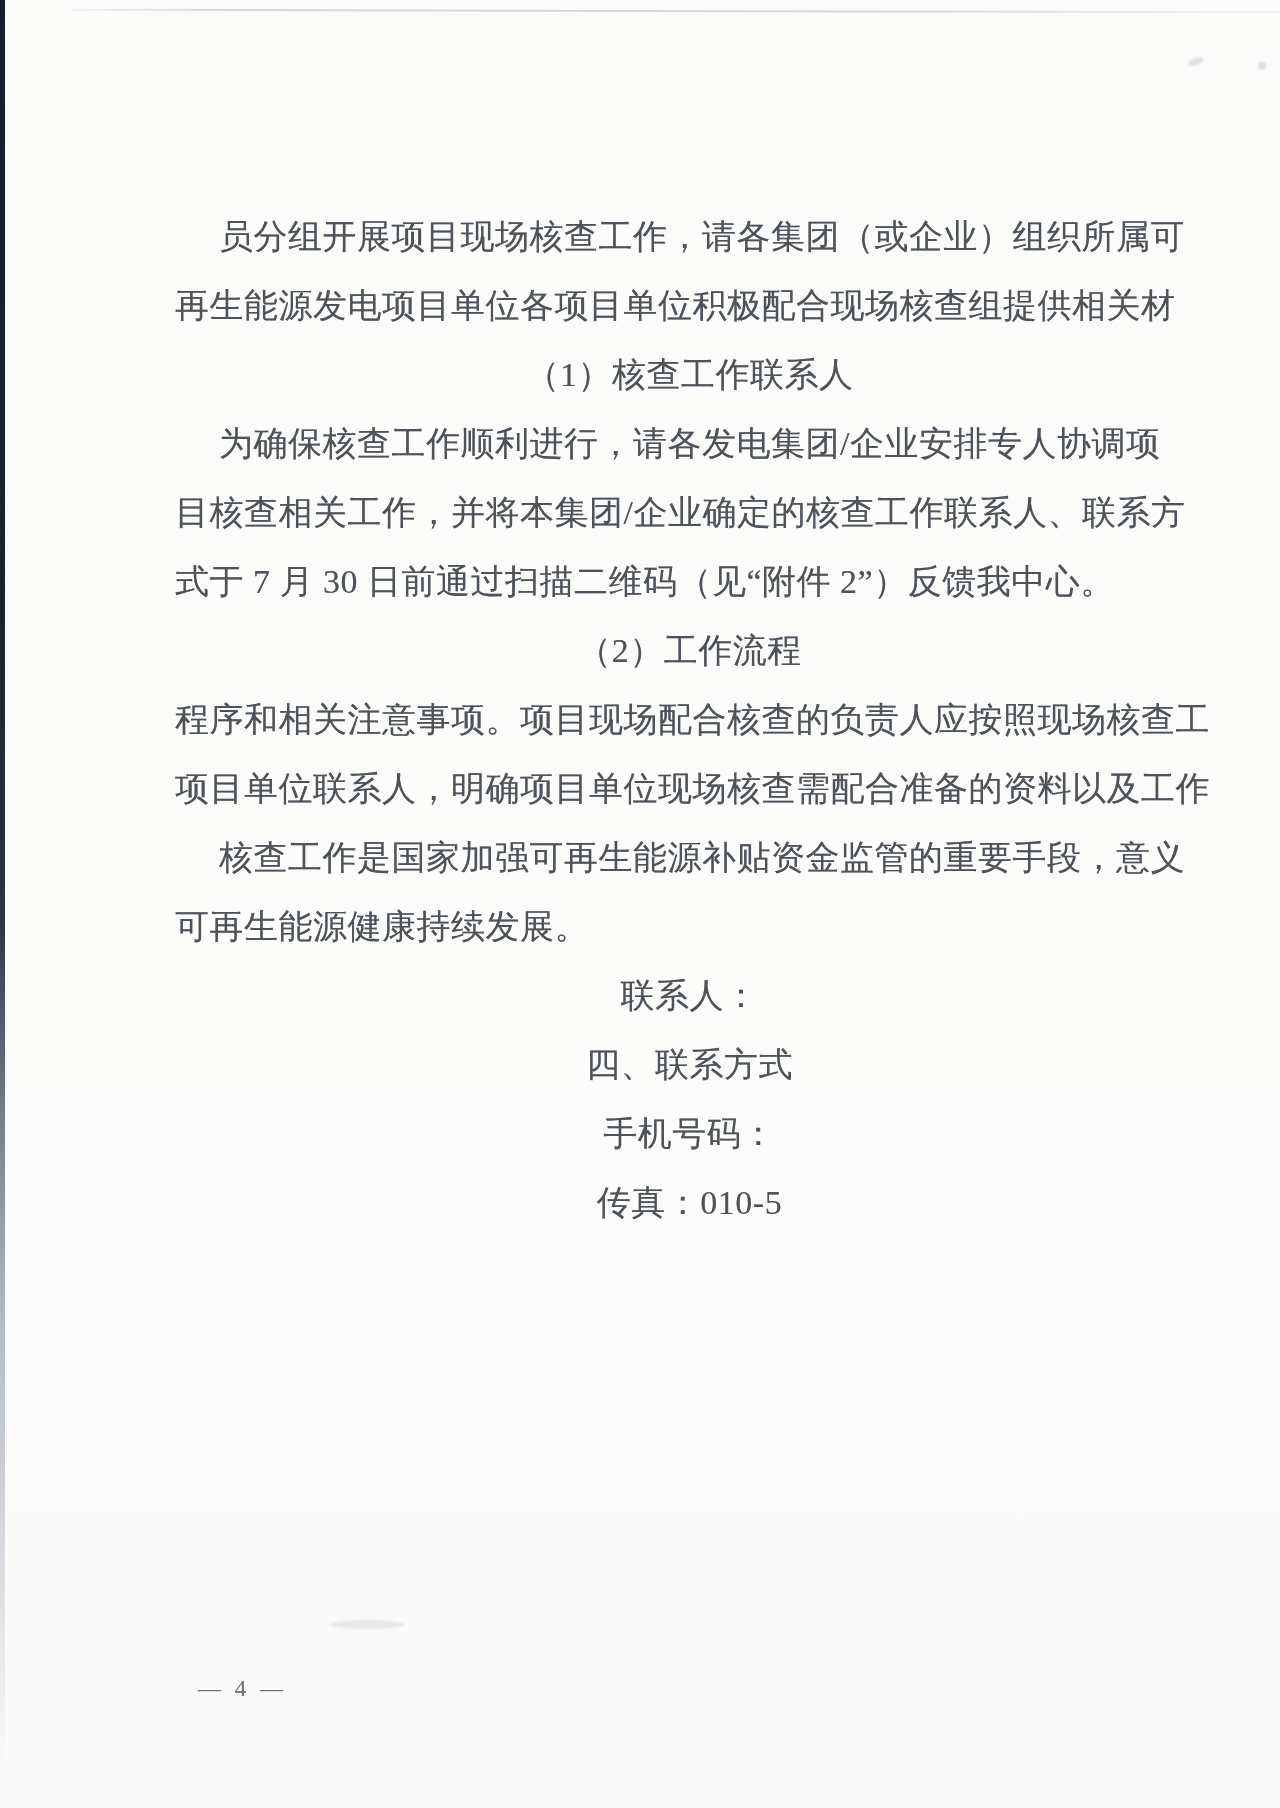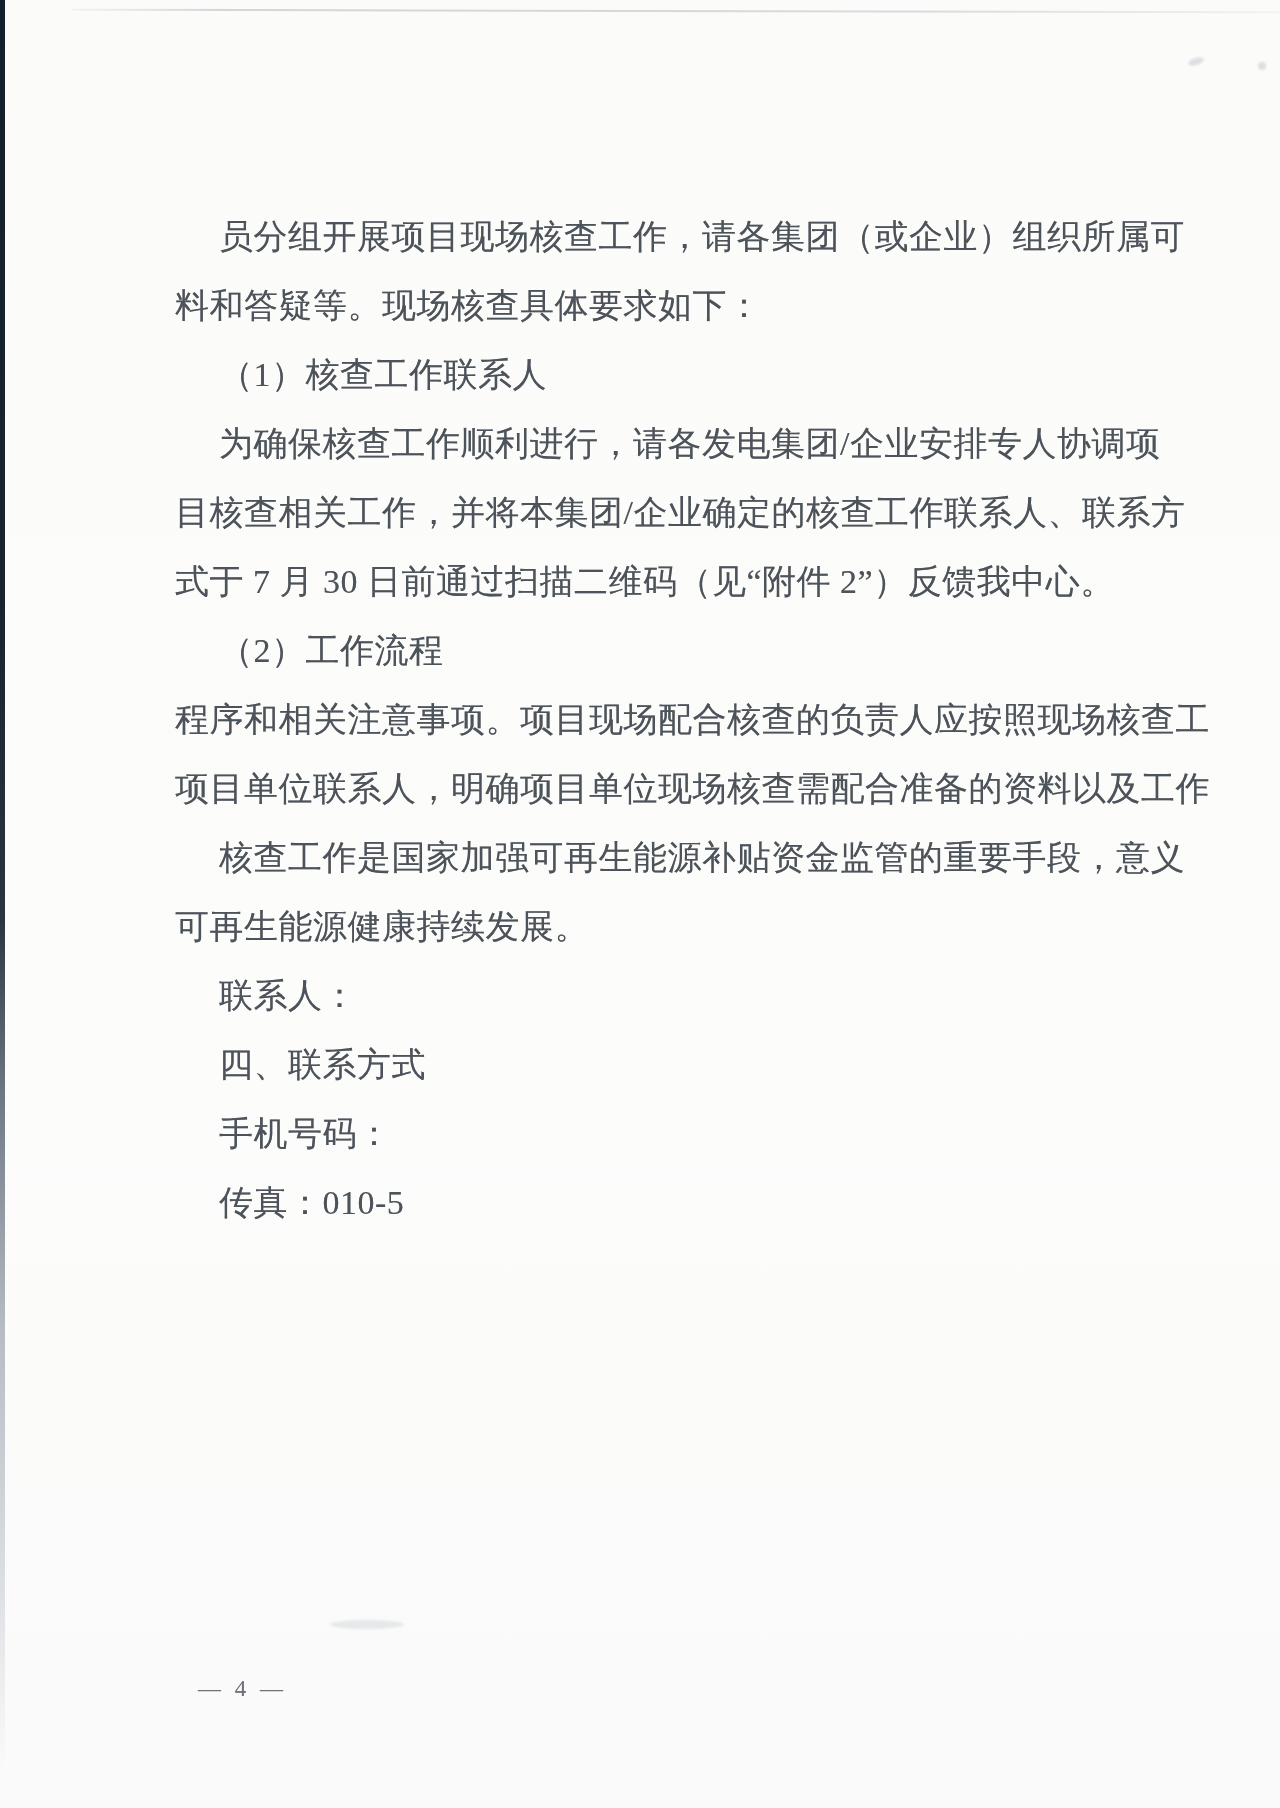--- a/index.html
+++ b/index.html
@@ -45,20 +45,21 @@
     letter-spacing: 0.5px;
     text-shadow: 0 0 0.5px rgba(95,100,106,0.55);
   }
   .line {
     height: 69px;
     line-height: 69px;
     white-space: nowrap;
   }
   .line.indent {
     text-indent: 44px;
+    text-align: center;
   }
   .page-footer {
     position: absolute;
     left: 198px; top: 1676px;
     color: #6e7278;
     font-size: 23px;
     letter-spacing: 4px;
     text-shadow: 0 0 0.5px rgba(110,114,120,0.5);
   }
 </style>
@@ -69,21 +70,21 @@
 
   <div class="scan-edge-left"></div>
   <div class="scan-line-top"></div>
   <div class="smudge smudge-a"></div>
   <div class="smudge smudge-b"></div>
   <div class="smudge smudge-c"></div>
 
   <div class="body-text">
 
   <div class="line indent">员分组开展项目现场核查工作，请各集团（或企业）组织所属可</div>
-      <div class="line">料和答疑等。现场核查具体要求如下：</div>
+      <div class="line">再生能源发电项目单位各项目单位积极配合现场核查组提供相关材</div>
       <div class="line indent">（1）核查工作联系人</div>
       <div class="line indent">为确保核查工作顺利进行，请各发电集团/企业安排专人协调项</div>
       <div class="line">目核查相关工作，并将本集团/企业确定的核查工作联系人、联系方</div>
       <div class="line">式于 7 月 30 日前通过扫描二维码（见“附件 2”）反馈我中心。</div>
       <div class="line indent">（2）工作流程</div>
       <div class="line">程序和相关注意事项。项目现场配合核查的负责人应按照现场核查工</div>
       <div class="line">项目单位联系人，明确项目单位现场核查需配合准备的资料以及工作</div>
       <div class="line indent">核查工作是国家加强可再生能源补贴资金监管的重要手段，意义</div>
       <div class="line">可再生能源健康持续发展。</div>
       <div class="line indent">联系人：</div>

